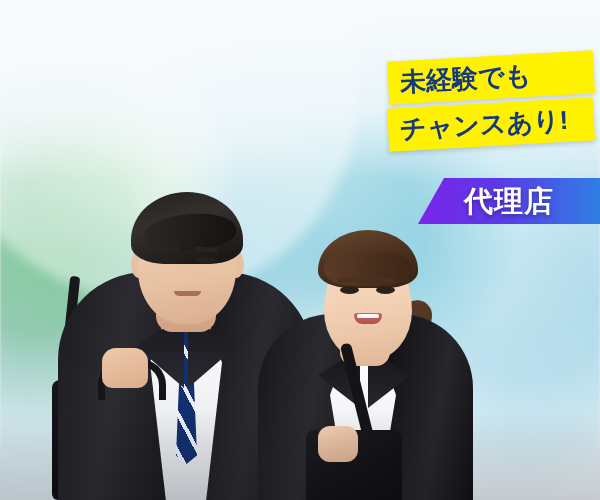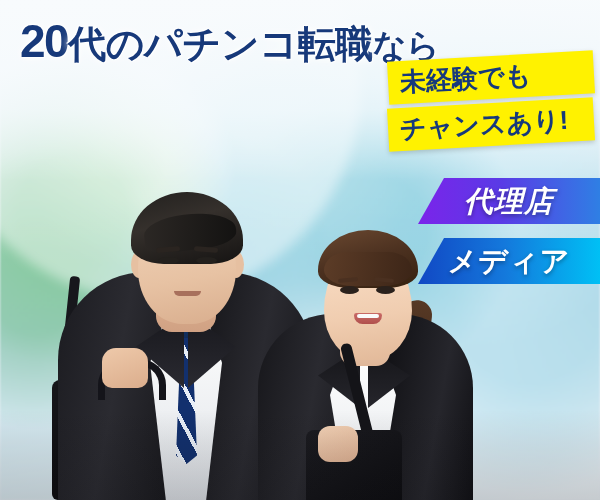--- a/index.html
+++ b/index.html
@@ -178,21 +178,21 @@
   .cat{position:relative;height:46px;margin-bottom:14px;
     display:flex;align-items:center;justify-content:center;
     clip-path:polygon(26px 0,100% 0,100% 100%,0 100%);
     box-shadow:0 2px 6px rgba(0,0,0,.22);}
   .cat span{color:#fff;font-size:29px;font-weight:700;line-height:1;
     letter-spacing:1px;white-space:nowrap;
     text-shadow:0 2px 4px rgba(0,0,0,.35);}
   .cat.c1{background:linear-gradient(90deg,#1535ad 0%,#1567d6 48%,#00b6f2 100%);}
   .cat.c2{background:linear-gradient(90deg,#4a18e2 0%,#2f3fde 45%,#2a86e8 100%);}
   .cat.c3{background:linear-gradient(90deg,#173a9e 0%,#1470cf 50%,#0aa6e6 100%);}
-  .cat.c4{background:linear-gradient(90deg,#7b24ea 0%,#5a3ae6 45%,#2f7fe4 100%);font-style:italic;}
+  .cat.c4{background:linear-gradient(90deg,#7b24ea 0%,#5a3ae6 45%,#2f7fe4 100%);}
   .cat.c5{background:linear-gradient(90deg,#1148c4 0%,#1479dc 48%,#00c0f5 100%);margin-bottom:0;}
 
   
   .caption{position:absolute;left:0;right:0;bottom:22px;height:36px;z-index:8;
     background:linear-gradient(90deg,rgba(10,10,12,.0) 0%,rgba(10,10,12,.62) 8%,rgba(10,10,12,.68) 50%,rgba(10,10,12,.62) 86%,rgba(10,10,12,0) 100%);
     display:flex;align-items:center;}
   .caption span{color:#fff;font-size:17px;font-weight:600;padding-left:46px;
     letter-spacing:.5px;white-space:nowrap;}
 </style>
 </head>
@@ -245,33 +245,27 @@
     <div class="w-eyeR"></div>
     <div class="w-mouth"></div>
     <div class="w-teeth"></div>
     <div class="w-strap"></div>
     <div class="w-bag"></div>
     <div class="w-hand"></div>
   </div>
 
   <div class="bottom-fade"></div>
 
-  <div class="headline">
-    <span class="num">20</span><span>代のパチンコ転職</span><span class="tail">なら</span>
-  </div>
 
 
   <div class="badge">
     <div class="badge-row r1">未経験でも</div>
     <div class="badge-row r2">チャンスあり!</div>
   </div>
 
   <div class="cats">
     <div class="cat c4">
       <span>代理店</span>
     </div>
-    <div class="cat c5">
-      <span>メディア</span>
-    </div>
   </div>
 
 
 </div>
 
 </body></html>

